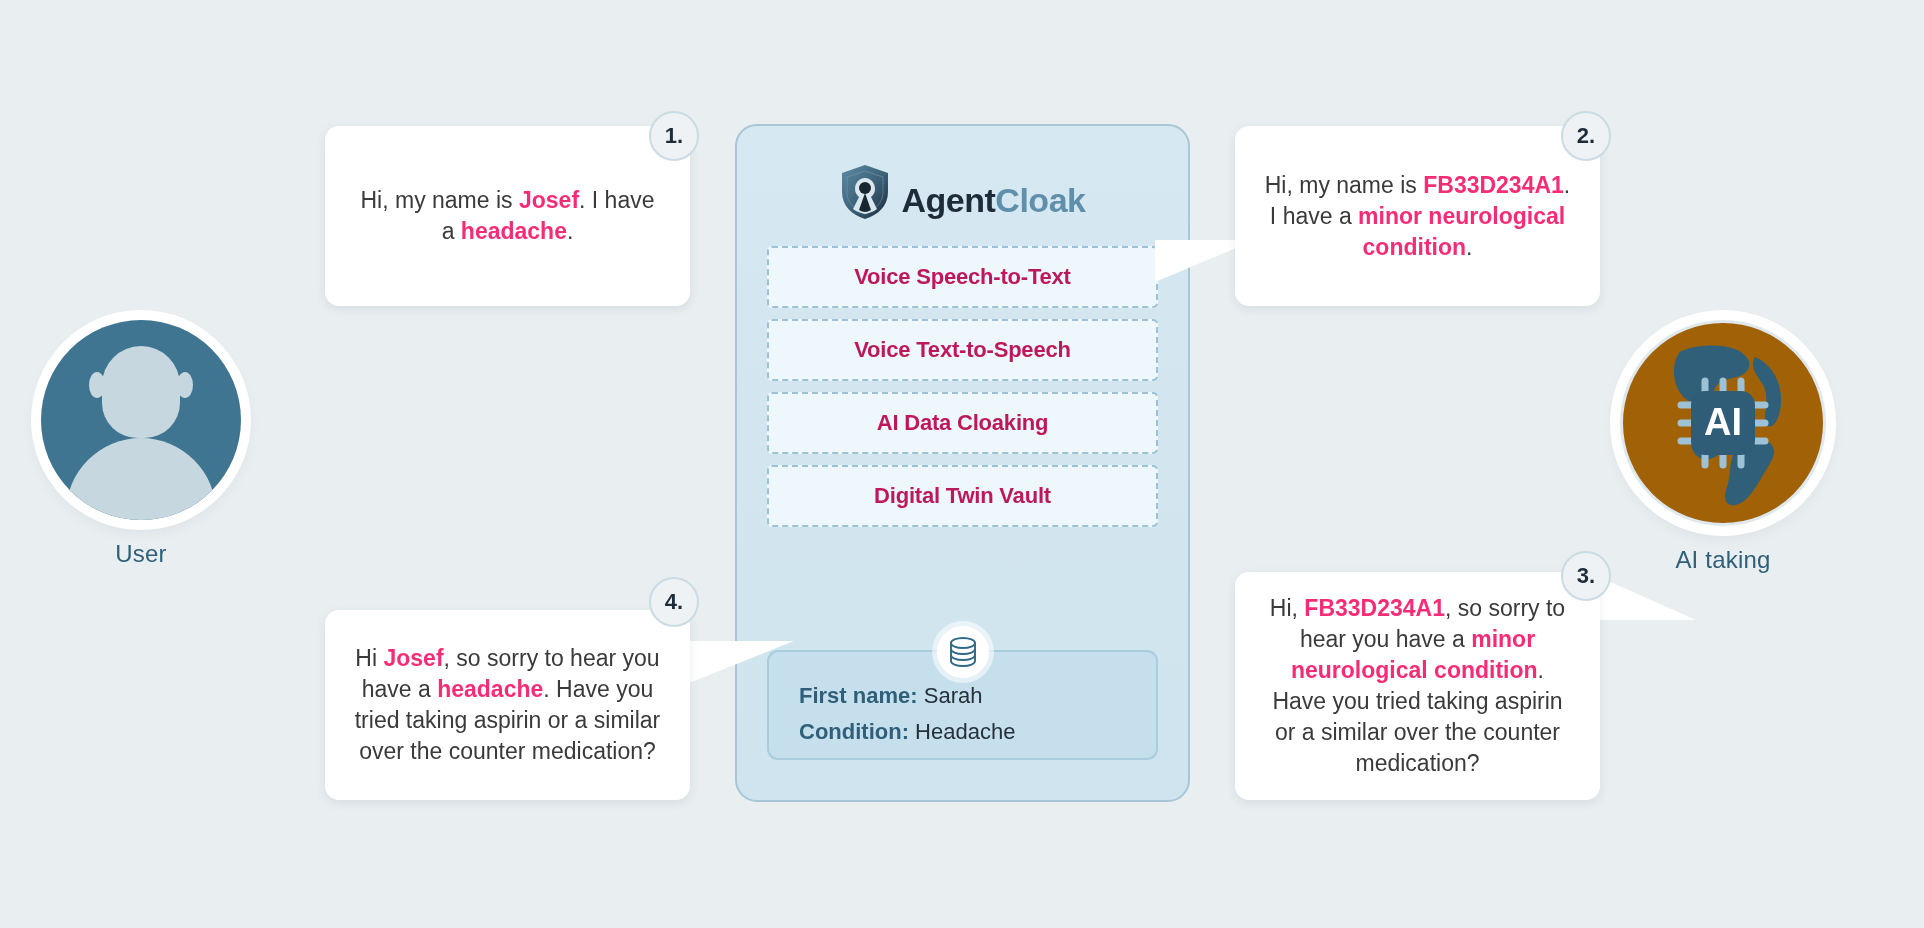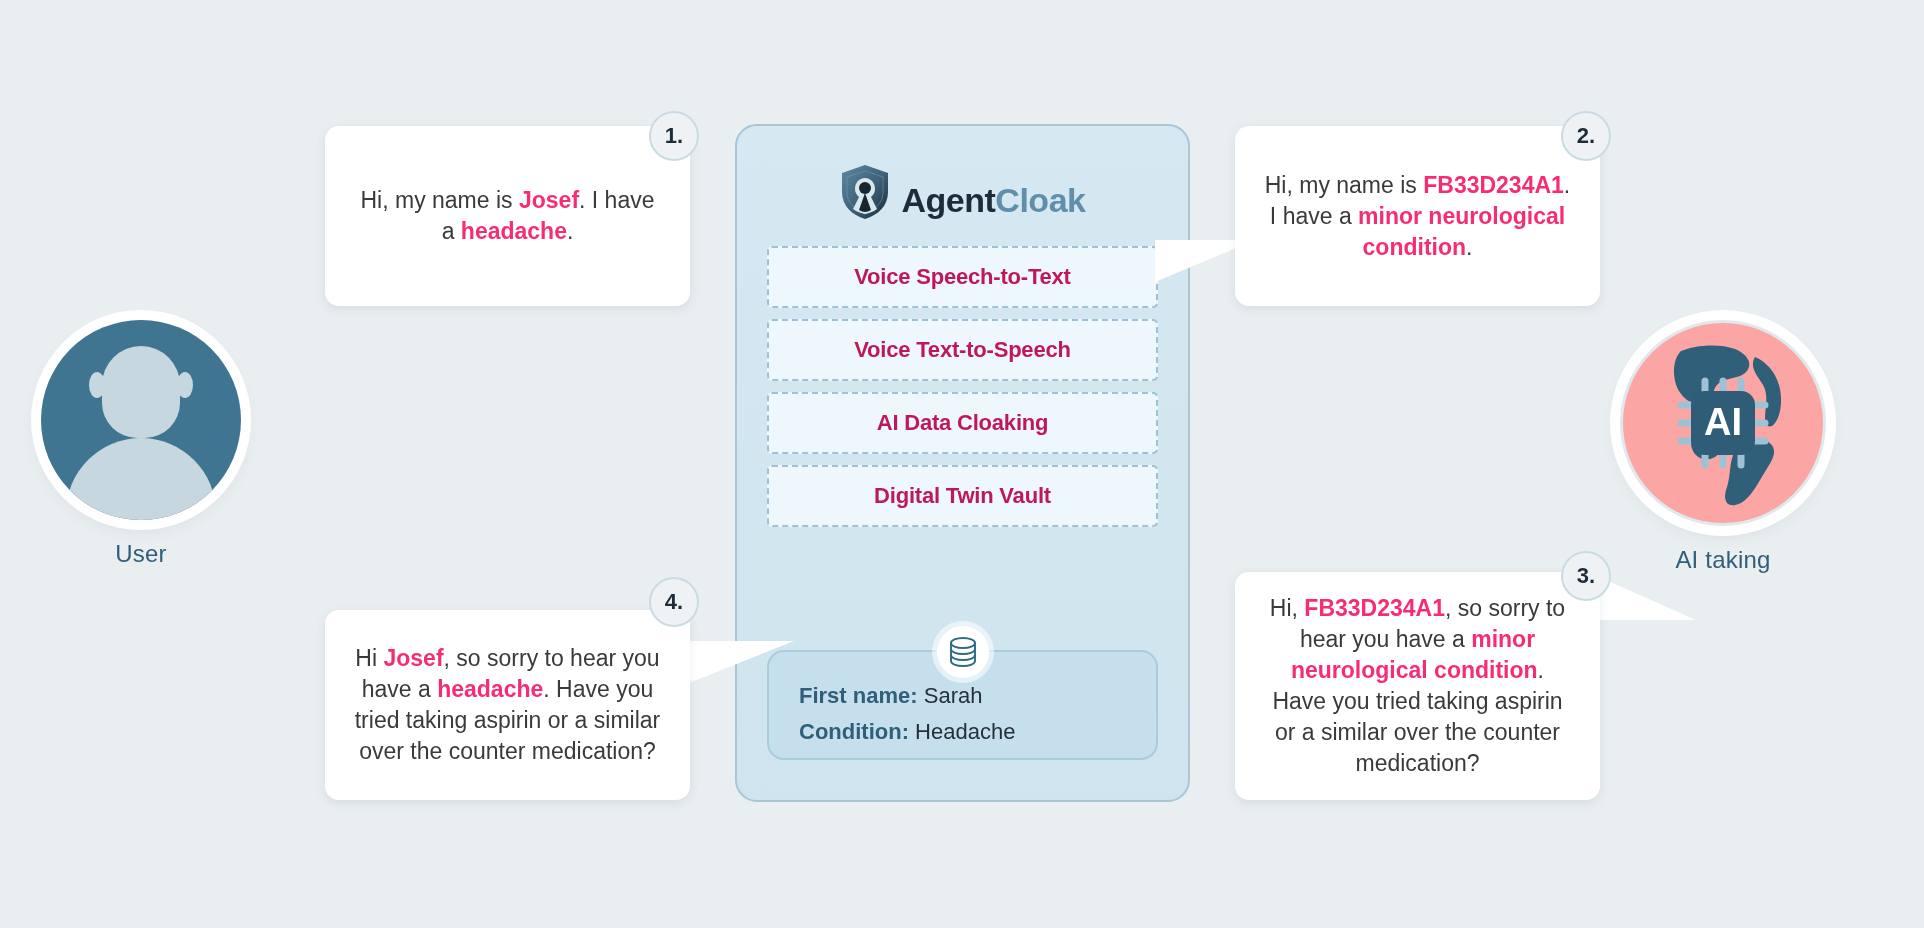--- a/index.html
+++ b/index.html
@@ -64,21 +64,21 @@
     position: absolute;
     left: 50%;
     top: 118px;
     transform: translateX(-50%);
     width: 150px;
     height: 110px;
     background: #c6d7e0;
     border-radius: 76px 76px 0 0;
   }
   #ai-avatar .avatar-ring {
-    background: #fca5a5;
+    background: #a16207;
     border: 3px solid #dfe8ec;
     overflow: hidden;
   }
   .avatar-caption {
     margin-top: 20px;
     font-size: 24px;
     font-weight: 400;
     color: #2f5f79;
     letter-spacing: 0.2px;
   }
@@ -148,21 +148,21 @@
     z-index: 4;
   }
   #vault-card {
     position: absolute;
     left: 30px;
     right: 30px;
     top: 524px;
     height: 110px;
     background: #c5dfec;
     border: 2px solid #a9cddd;
-    border-radius: 17px;
+    border-radius: 11px;
     box-sizing: border-box;
     padding: 26px 0 0 30px;
   }
   .vault-row {
     font-size: 22px;
     color: #24303a;
     line-height: 36px;
     white-space: nowrap;
   }
   .vault-key { font-weight: 700; color: #2f5f79; }

